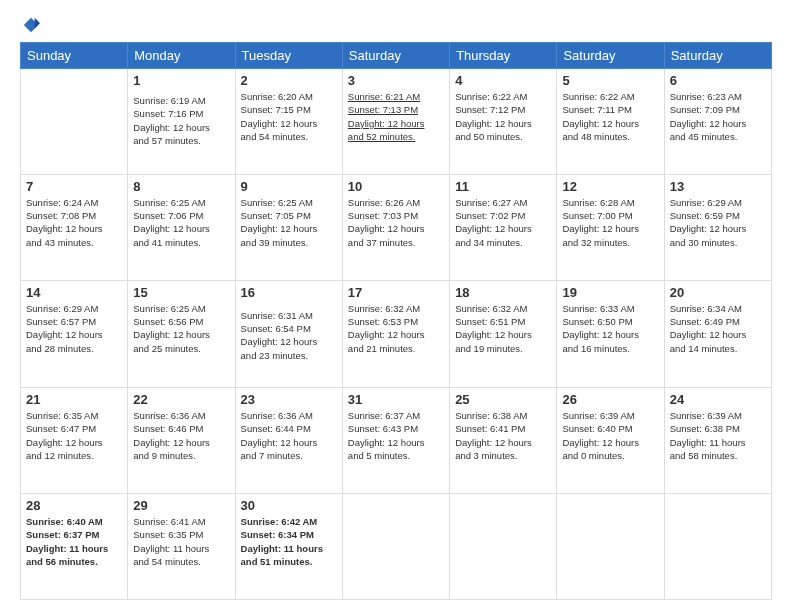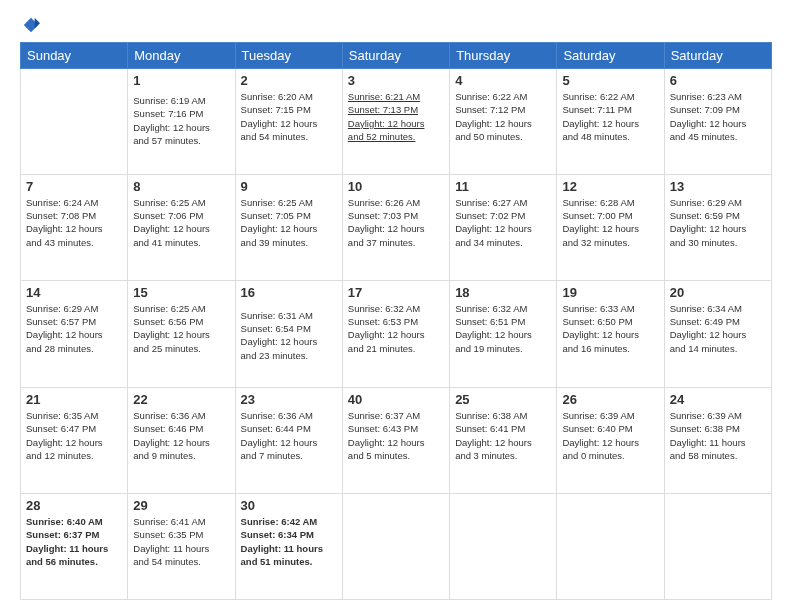--- a/index.html
+++ b/index.html
@@ -304,21 +304,21 @@
 and 9 minutes.</div>
           </td>
           <td>
             <span class="day-number">23</span>
             <div class="day-info" style="white-space: pre-line;">Sunrise: 6:36 AM
 Sunset: 6:44 PM
 Daylight: 12 hours
 and 7 minutes.</div>
           </td>
           <td>
-            <span class="day-number">40</span>
+            <span class="day-number">31</span>
             <div class="day-info" style="white-space: pre-line;">Sunrise: 6:37 AM
 Sunset: 6:43 PM
 Daylight: 12 hours
 and 5 minutes.</div>
           </td>
           <td>
             <span class="day-number">25</span>
             <div class="day-info" style="white-space: pre-line;">Sunrise: 6:38 AM
 Sunset: 6:41 PM
 Daylight: 12 hours

